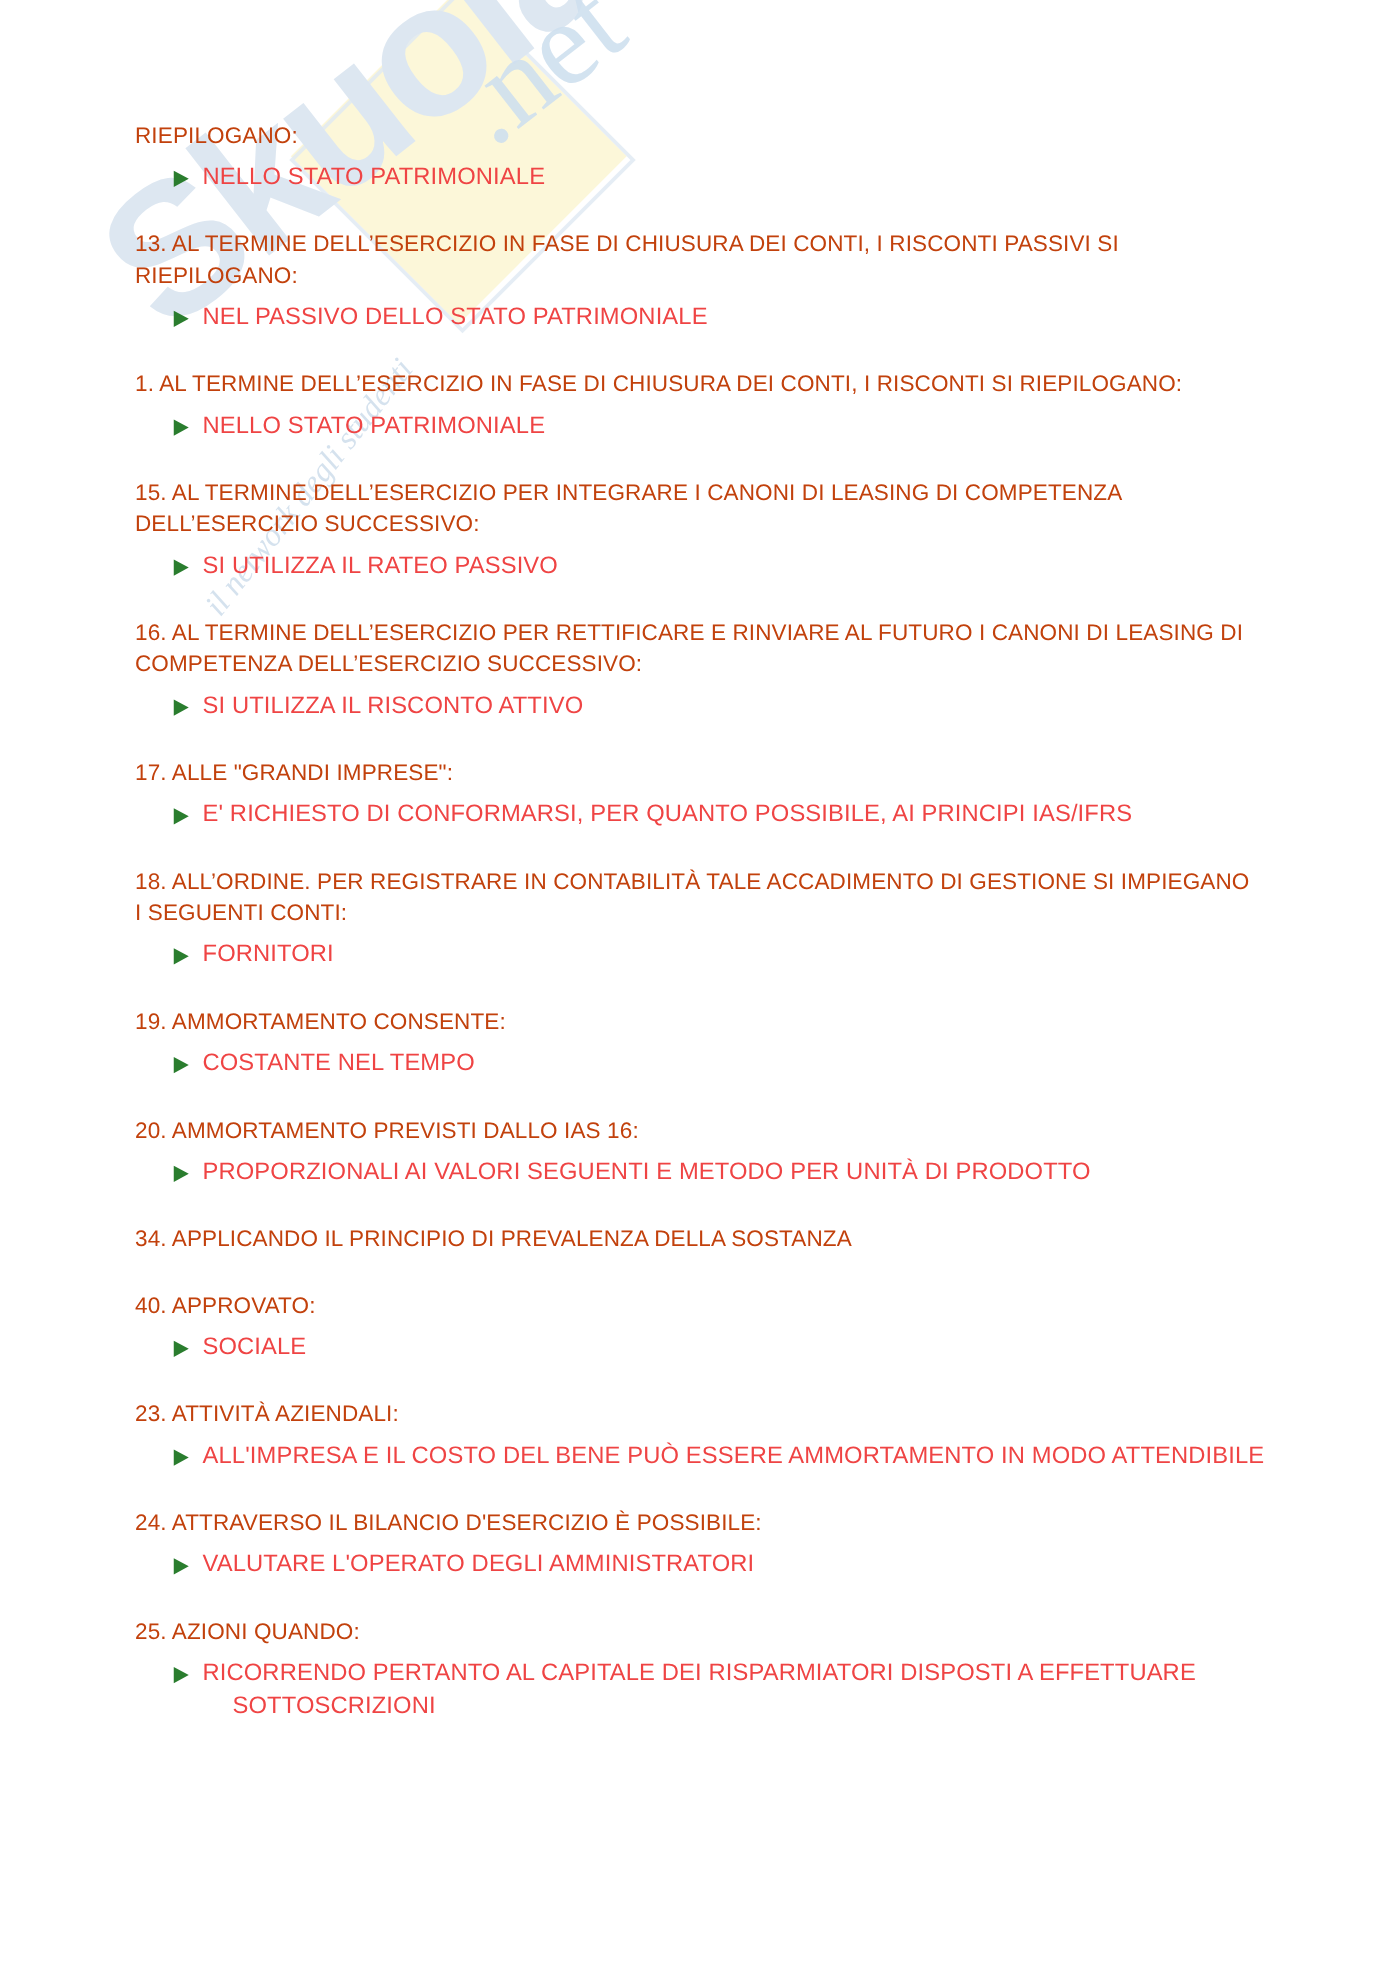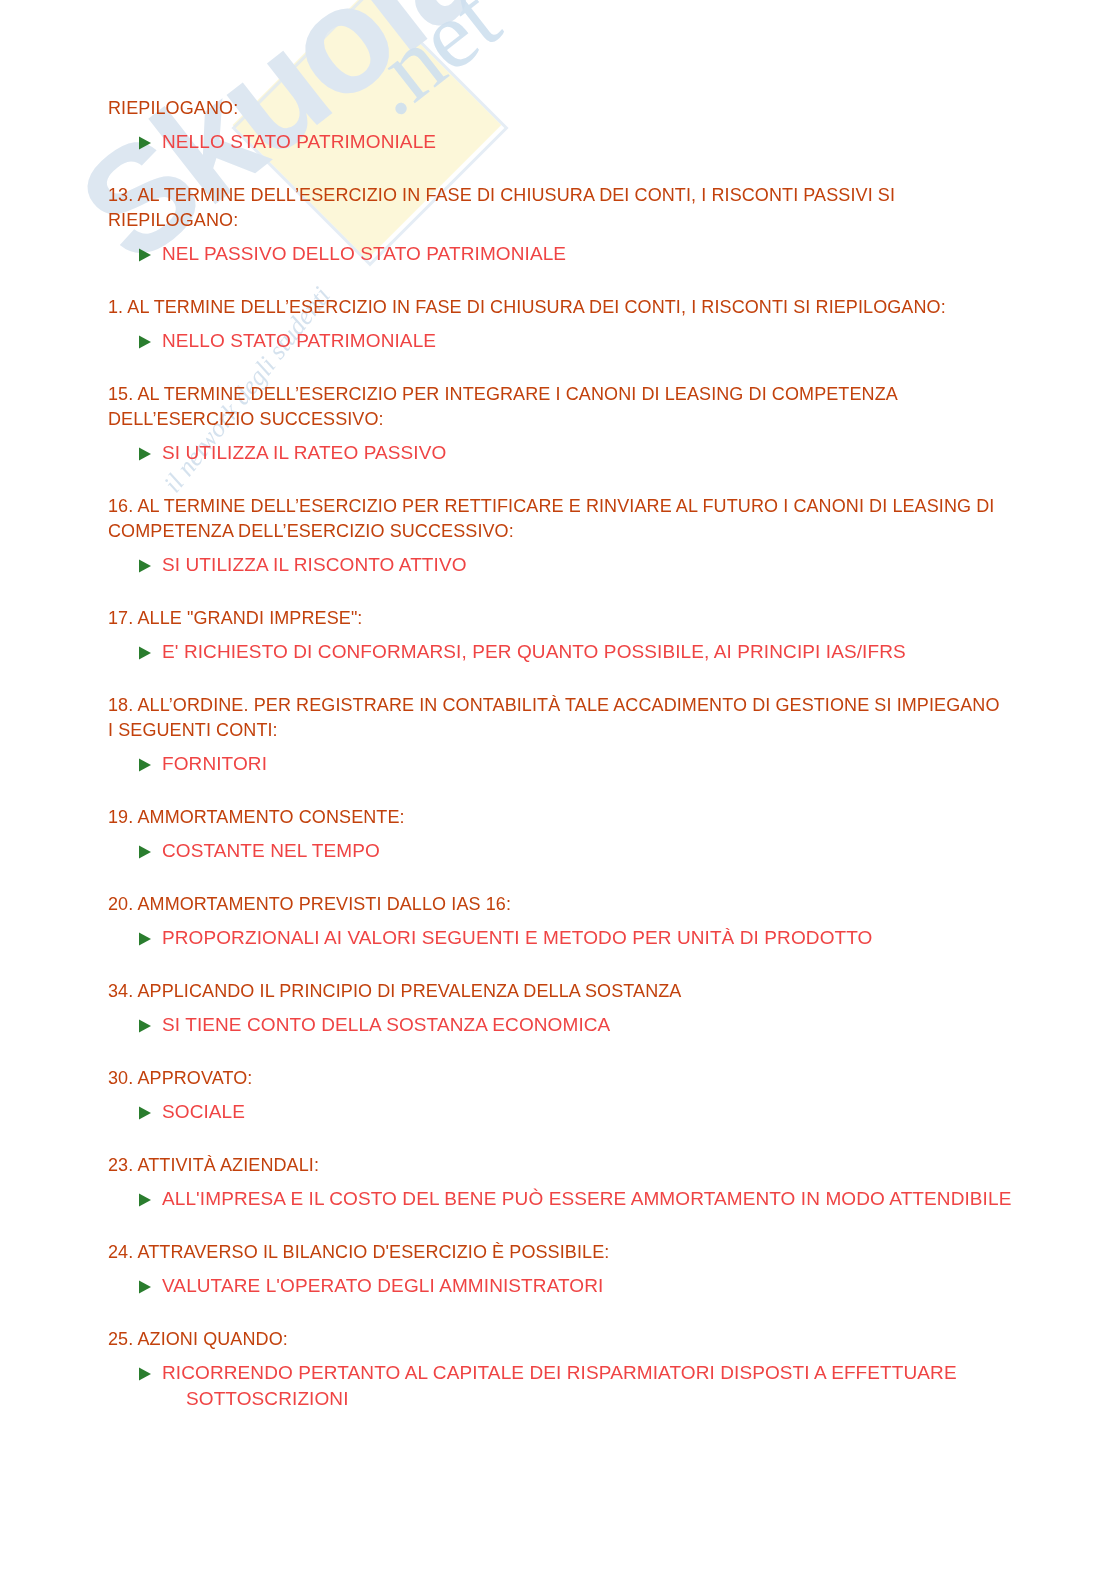--- a/index.html
+++ b/index.html
@@ -245,31 +245,23 @@
             <span class="bullet-icon">
               <svg width="14" height="14" viewBox="0 0 14 14">
                 <polygon points="1,0.5 13,7 1,13.5" fill="#2a7d2e"></polygon>
               </svg>
             </span>
             <span class="answer">PROPORZIONALI AI VALORI SEGUENTI E METODO PER UNITÀ DI PRODOTTO</span>
           </div>
         </div>
         <div class="qa-block">
           <div class="question">34. APPLICANDO IL PRINCIPIO DI PREVALENZA DELLA SOSTANZA</div>
-          <div class="answer-row">
-            <span class="bullet-icon">
-              <svg width="14" height="14" viewBox="0 0 14 14">
-                <polygon points="1,0.5 13,7 1,13.5" fill="#2a7d2e"></polygon>
-              </svg>
-            </span>
-            <span class="answer">SI TIENE CONTO DELLA SOSTANZA ECONOMICA</span>
-          </div>
-        </div>
-        <div class="qa-block">
-          <div class="question">30. APPROVATO:</div>
+        </div>
+        <div class="qa-block">
+          <div class="question">40. APPROVATO:</div>
           <div class="answer-row">
             <span class="bullet-icon">
               <svg width="14" height="14" viewBox="0 0 14 14">
                 <polygon points="1,0.5 13,7 1,13.5" fill="#2a7d2e"></polygon>
               </svg>
             </span>
             <span class="answer">SOCIALE</span>
           </div>
         </div>
         <div class="qa-block">

